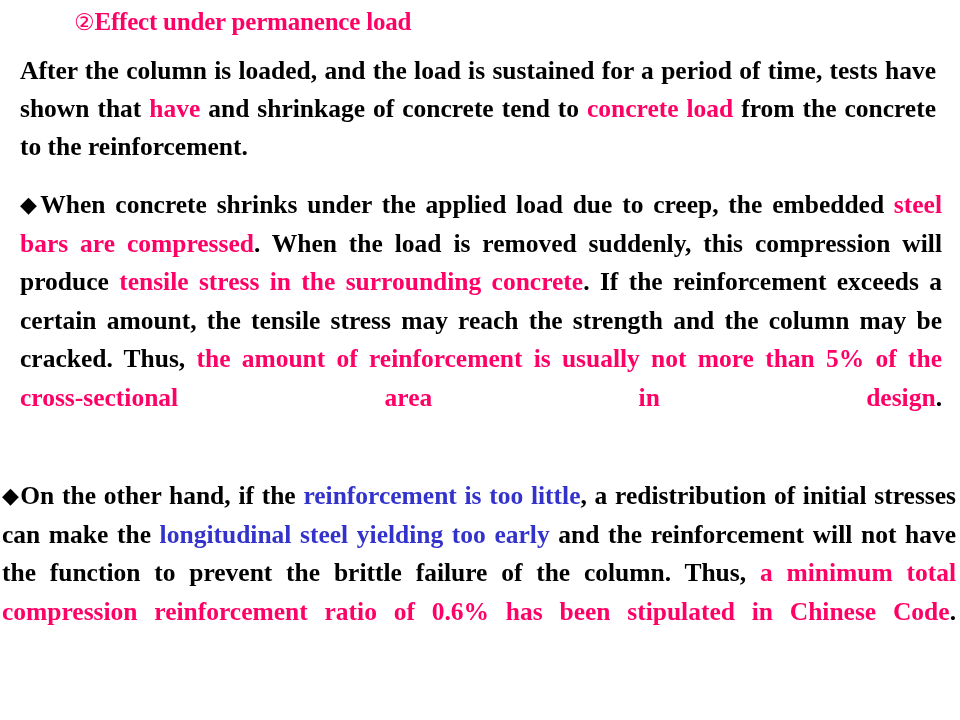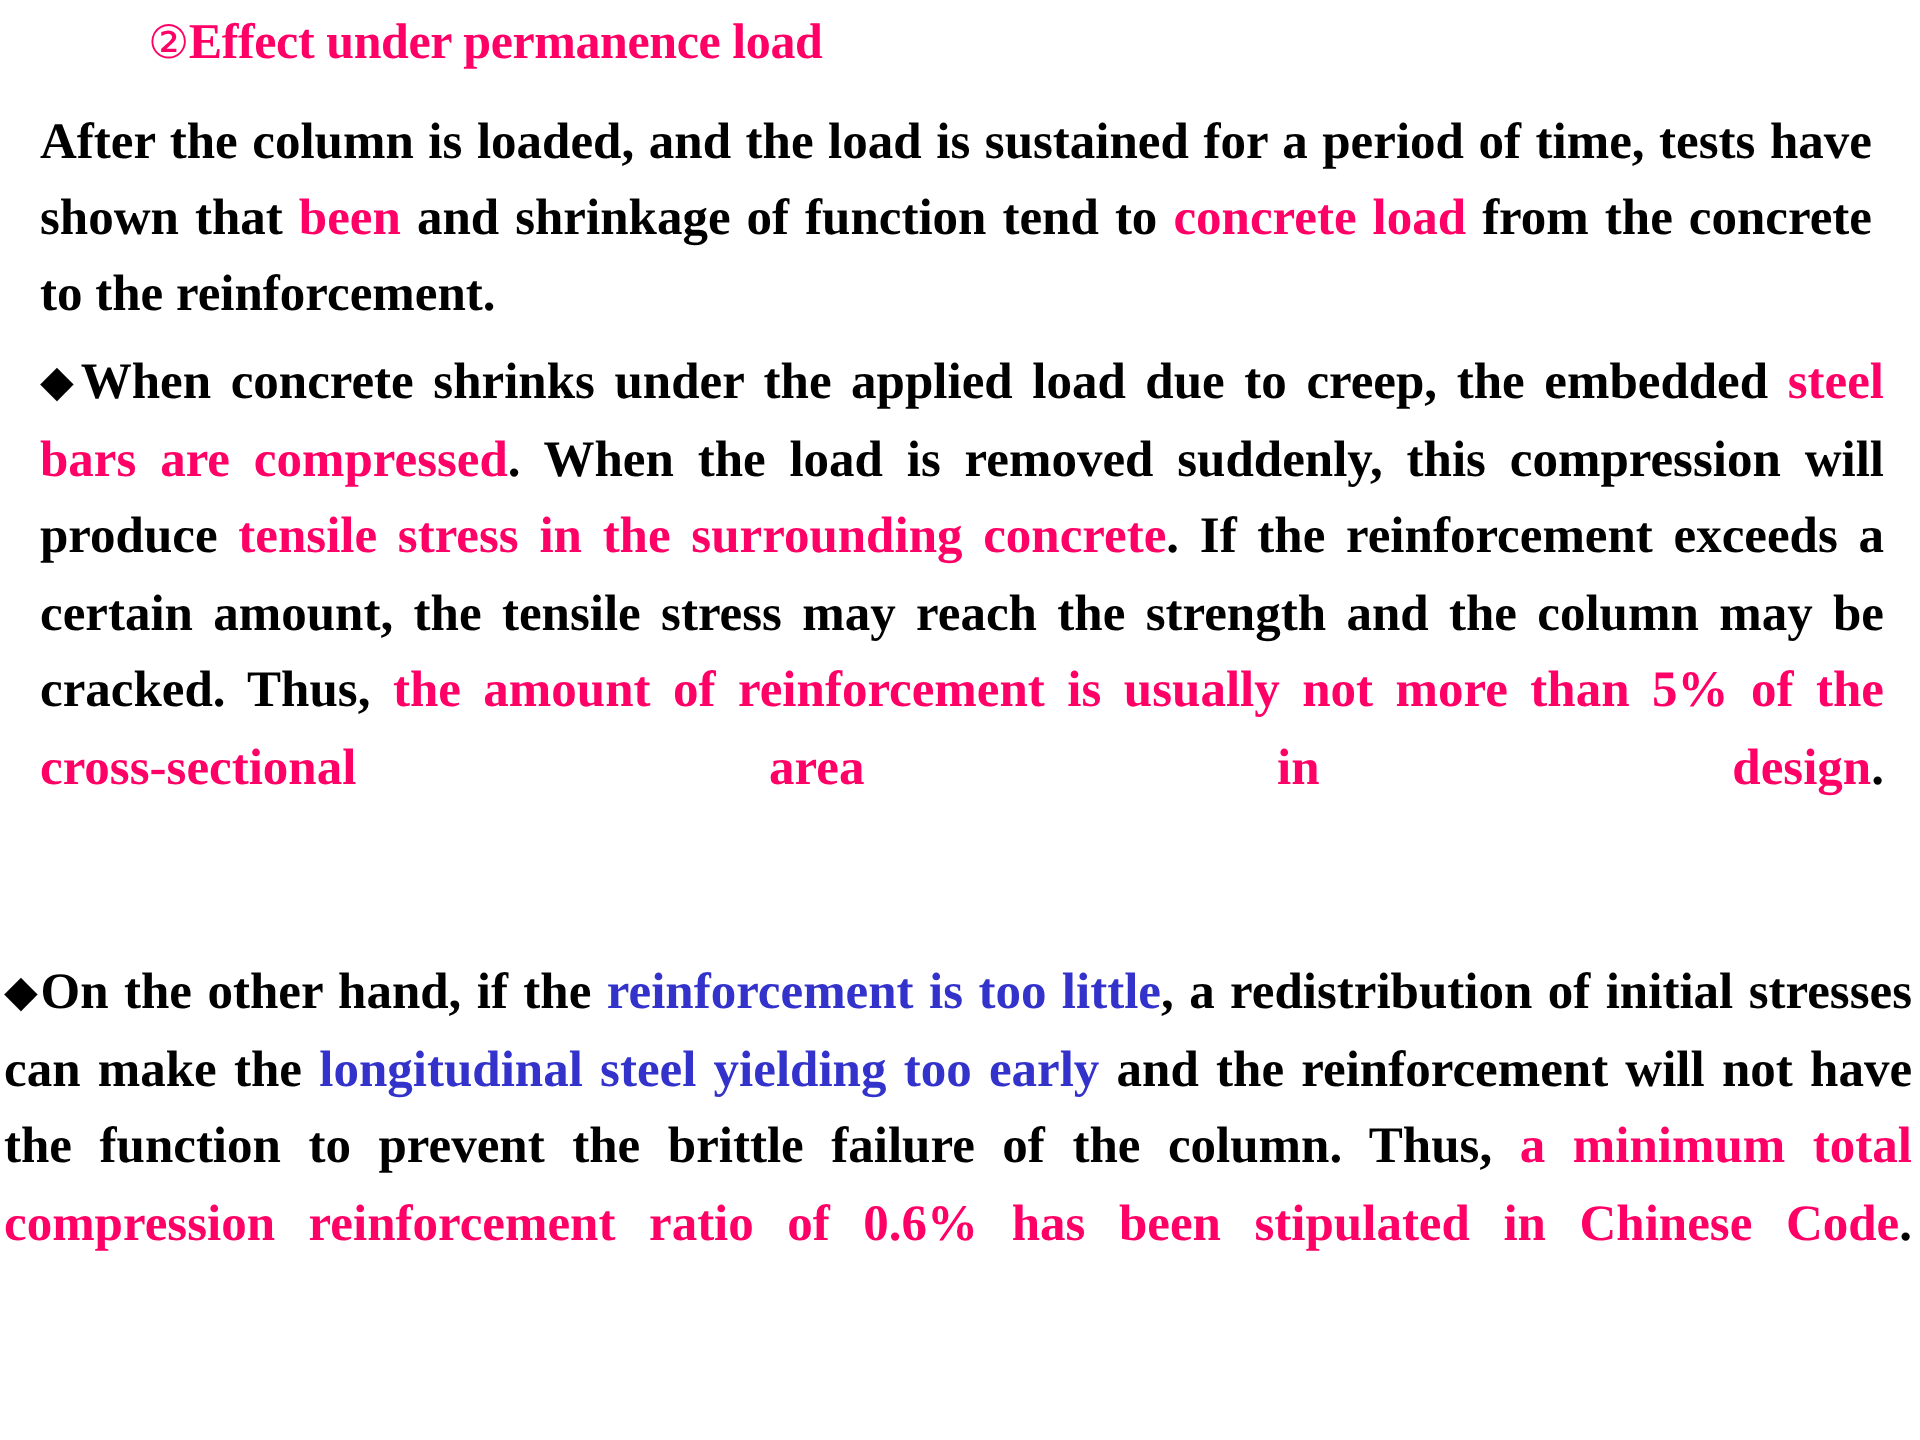--- a/index.html
+++ b/index.html
@@ -50,21 +50,21 @@
   .p1 {
     left: 20px;
     top: 52px;
     width: 916px;
     font-size: 25.5px;
     line-height: 38px;
   }
 
   .p2 {
     left: 20px;
-    top: 172px;
+    top: 186px;
     width: 922px;
     font-size: 25.5px;
     line-height: 38.5px;
   }
 
   .p3 {
     left: 2px;
     top: 477px;
     width: 954px;
     font-size: 25.5px;
@@ -96,21 +96,21 @@
 </head>
 <body>
 
 <div class="slide">
 
   <div class="heading">
     <span class="circled">②</span><span>Effect under permanence load</span>
   </div>
 
   <div class="para p1">
-    <span class="black">After the column is loaded, and the load is sustained for a period of time, tests have shown that </span><span class="pink">been</span><span class="black"> and shrinkage of function tend to </span><span class="pink">concrete load</span><span class="black"> from the concrete to the reinforcement.</span>
+    <span class="black">After the column is loaded, and the load is sustained for a period of time, tests have shown that </span><span class="pink">have</span><span class="black"> and shrinkage of concrete tend to </span><span class="pink">concrete load</span><span class="black"> from the concrete to the reinforcement.</span>
   </div>
 
   <div class="para p2">
     <span class="justify-all"><span class="bullet black">◆</span><span class="black">When concrete shrinks under the applied load due to creep, the embedded </span><span class="pink">steel bars are compressed</span><span class="black">. When the load is removed suddenly, this compression will produce </span><span class="pink">tensile stress in the surrounding concrete</span><span class="black">. If the reinforcement exceeds a certain amount, the tensile stress may reach the strength  and the column may be cracked. Thus, </span><span class="pink">the amount of reinforcement is usually not more than 5% of the cross-sectional area in design</span><span class="black">.</span></span>
   </div>
 
   <div class="para p3">
     <span class="justify-all"><span class="bullet black">◆</span><span class="black">On the other hand, if the </span><span class="blue">reinforcement is too little</span><span class="black">, a redistribution of initial stresses can make the </span><span class="blue">longitudinal steel yielding too early</span><span class="black"> and the reinforcement will not have the function to prevent the brittle failure of the column. Thus, </span><span class="pink">a minimum total compression reinforcement ratio of 0.6% has been stipulated in Chinese Code</span><span class="black">.</span></span>
   </div>
 

